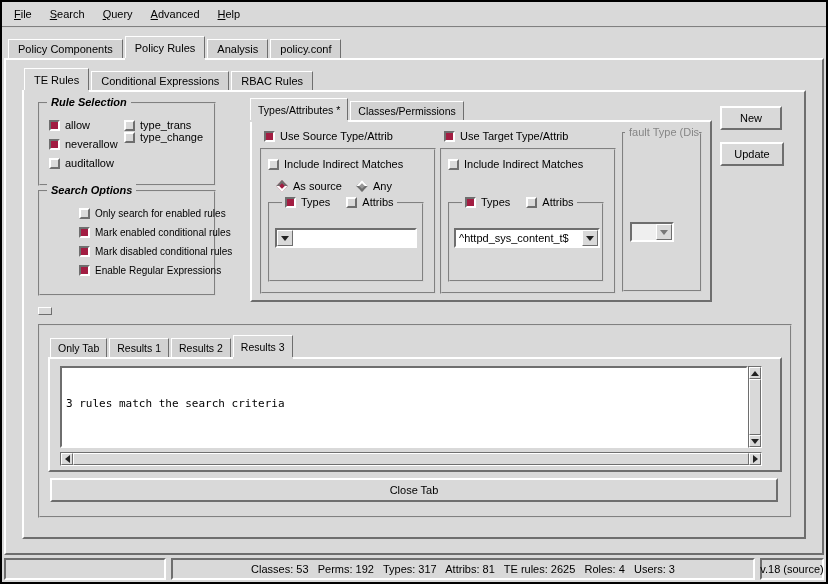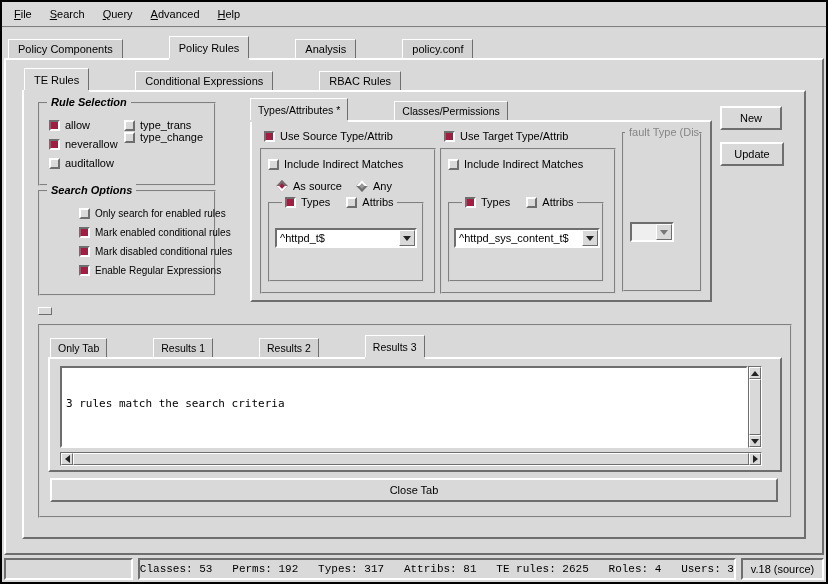--- a/index.html
+++ b/index.html
@@ -11,21 +11,21 @@
   .raised{border:2px solid; border-color:var(--hi) var(--lo) var(--lo) var(--hi); background:var(--bg);}
   .groove{border:2px groove #d4d4d4; background:var(--bg);}
   .abs{position:absolute;}
 
   
   .menubar{position:absolute; left:0; top:0; right:0; height:26px; display:flex; align-items:center; gap:18px; padding-left:12px; border-bottom:2px groove #d4d4d4; background:var(--bg);}
   .menu-item{display:inline-block; font-size:11px; cursor:default;}
   .menu-item::first-letter{text-decoration:underline;}
 
   
-  .tabrow{position:absolute; display:flex; align-items:flex-start; z-index:5;gap:44px;}
+  .tabrow{position:absolute; display:flex; align-items:flex-start; z-index:5;}
   .tab{height:19px; display:flex; align-items:center; font-size:11px; white-space:nowrap; padding:0 9px; background:var(--bg);
        border-top:1px solid var(--hi); border-left:1px solid var(--hi); border-right:1px solid var(--lo); margin-right:2px; cursor:default;}
   .tab.sel{height:22px; margin-top:-3px; box-shadow:0 2px 0 var(--bg); z-index:6; font-weight:normal;}
   .tab.unsel{background:#d2d2d2;}
   .tabrow.small .tab{font-size:10.5px; padding:0 7px;}
 
   
   .groupbox{position:absolute; border:2px groove #d4d4d4;}
   .gtitle{position:absolute; top:-8px; left:7px; background:var(--bg); padding:0 4px; font-size:11px; font-weight:bold; font-style:italic; white-space:nowrap;}
   .gtitle.plain{font-weight:normal; font-style:normal; color:#868686; overflow:hidden; max-width:74px;}
@@ -181,21 +181,20 @@
               <label class="crow">
                 <span class="cind on"></span>
                 <span>Types</span>
               </label>
               <label class="crow">
                 <span class="cind"></span>
                 <span>Attribs</span>
               </label>
             </div>
             <div class="combo" style="left:5px; top:24px; width:142px; height:20px;">
-              <span class="val">^httpd_t$</span>
               <span class="arrowbtn">
                   <span class="tri-down"></span>
                 </span>
             </div>
           </div>
         </div>
 
         <label class="crow hstack" style="left:192px; top:8px;">
           <span class="cind on"></span>
           <span>Use Target Type/Attrib</span>
@@ -281,17 +280,17 @@
         </div>
 
         <div class="btn" style="left:10px; top:152px; width:728px; height:24px;">Close Tab</div>
       </div>
 
     </div>
   </div>
 
   <div class="statusbar">
     <div class="stseg" style="width:162px;"></div>
-    <div class="stseg" style="flex:1;font-family:Liberation Mono, monospace;">Classes: 53   Perms: 192   Types: 317   Attribs: 81   TE rules: 2625   Roles: 4   Users: 3</div>
-    <div class="stseg" style="width:104px;">v.18 (source)</div>
+    <div class="stseg" style="flex:1;">Classes: 53   Perms: 192   Types: 317   Attribs: 81   TE rules: 2625   Roles: 4   Users: 3</div>
+    <div class="stseg" style="width:64px;">v.18 (source)</div>
   </div>
 
 </div>
 
 </body></html>

